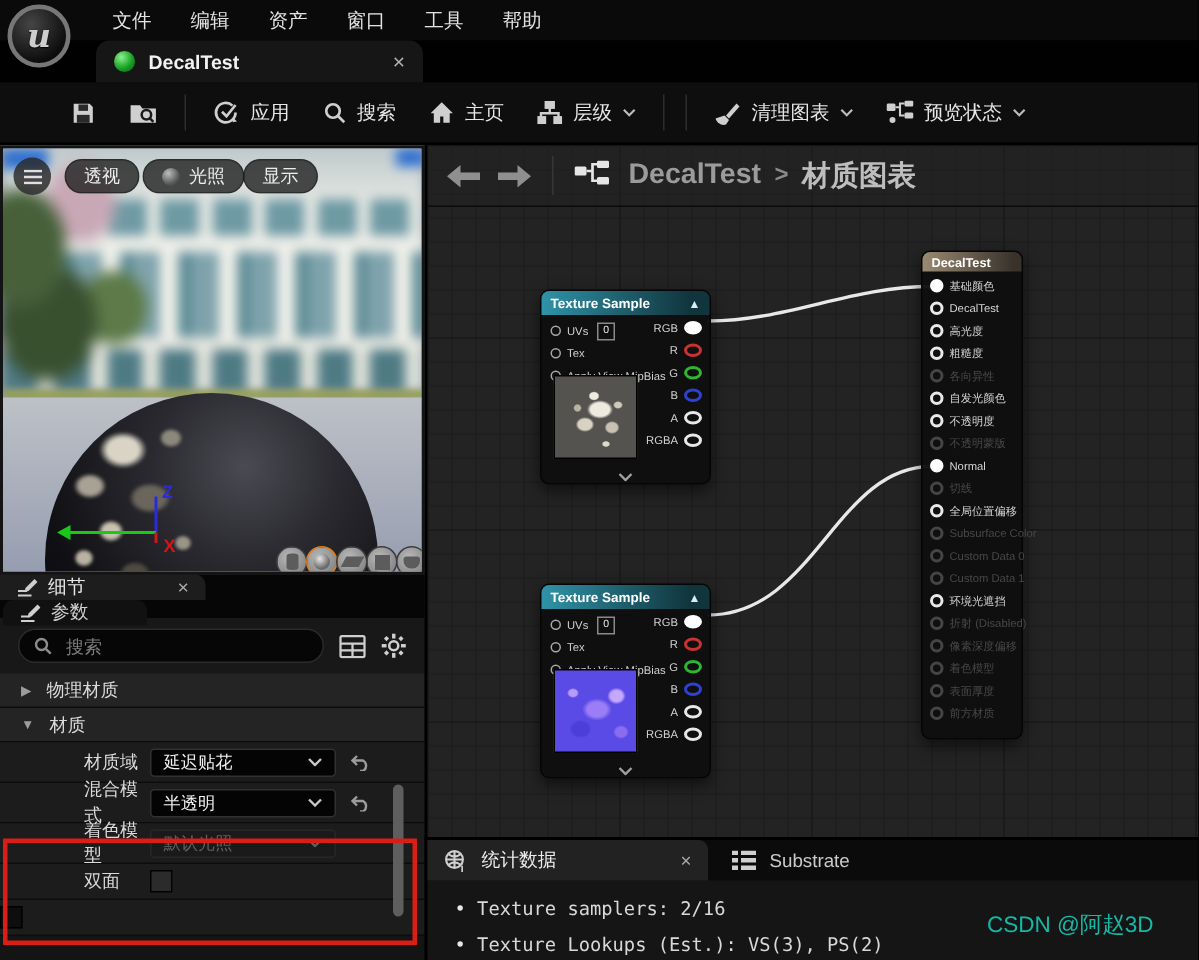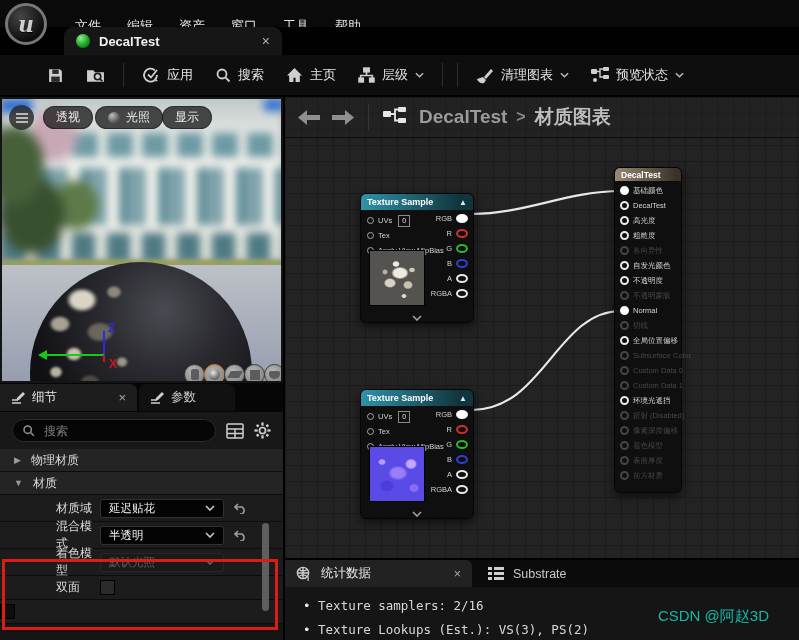--- a/index.html
+++ b/index.html
@@ -7,21 +7,21 @@
        font-family:"Liberation Sans",sans-serif;color:#ddd;}
 
   
   .menubar{position:absolute;left:0;top:0;width:799px;height:27px;background:#0a0a0a;}
   .ue-logo{position:absolute;left:5px;top:3px;width:42px;height:42px;border-radius:50%;
        background:radial-gradient(circle at 35% 28%,#454545,#0d0d0d 72%);
        border:3px solid #777;box-sizing:border-box;z-index:20;
        display:flex;align-items:center;justify-content:center;}
   .ue-logo b{font-family:"DejaVu Serif",serif;font-style:italic;font-size:22px;color:#cdcdcd;
        text-shadow:0 1px 1px #000;line-height:1;}
-  .menu{position:absolute;left:62px;top:12px;height:27px;display:flex;align-items:center;}
+  .menu{position:absolute;left:62px;top:0;height:27px;display:flex;align-items:center;}
   .menu-item{padding:0 13px;font-size:13px;color:#e2e2e2;line-height:27px;}
 
   
   .tabrow{position:absolute;left:0;top:27px;width:799px;height:28px;background:#010101;}
   .asset-tab{position:absolute;left:64px;top:0;width:218px;height:28px;background:#161616;
        border-radius:9px 9px 0 0;display:flex;align-items:center;padding:0 12px;gap:9px;box-sizing:border-box;}
   .asset-icon{width:14px;height:14px;border-radius:50%;flex:none;
        background:radial-gradient(circle at 35% 30%,#8cf08c,#17a224 55%,#0a5a12);}
   .asset-title{font-size:13px;font-weight:bold;color:#f2f2f2;flex:1;}
   .tab-close{color:#b0b0b0;font-size:14px;line-height:1;}
@@ -74,21 +74,21 @@
        display:flex;align-items:center;justify-content:center;}
   .shape-btn.sel{border-color:#e07b1a;}
   .g-cyl{width:8px;height:11px;background:#5c5c5c;border-radius:3px/2px;}
   .g-sph{width:11px;height:11px;background:radial-gradient(circle at 38% 32%,#e6e6e6,#6a6a6a 65%);border-radius:50%;}
   .g-pln{width:12px;height:7px;background:#5c5c5c;transform:skewX(-28deg);}
   .g-cub{width:10px;height:10px;background:#5c5c5c;}
   .g-tea{width:11px;height:8px;background:#5c5c5c;border-radius:2px 2px 5px 5px;}
 
   
   .details{position:absolute;left:0;top:383px;width:283px;height:257px;background:#141414;}
-  .d-tabs{position:relative;height:29px;background:#060606;display:flex;align-items:center;}
+  .d-tabs{position:relative;height:29px;background:#060606;display:flex;align-items:flex-start;flex-direction:column;}
   .d-tab{height:27px;display:flex;align-items:center;gap:7px;padding:0 11px;font-size:12.5px;color:#e8e8e8;box-sizing:border-box;}
   .d-tab.active{background:#1d1d1d;width:137px;border-radius:0 7px 0 0;}
   .d-tab.inactive{background:#111;width:96px;margin-left:2px;border-radius:7px 7px 0 0;color:#d0d0d0;}
   .d-tab .x{margin-left:auto;color:#aaa;font-size:13px;}
   .d-search-row{height:37px;background:#181818;display:flex;align-items:center;padding:0 12px;gap:10px;box-sizing:border-box;}
   .search-pill{flex:0 0 204px;height:23px;border-radius:12px;background:#060606;border:1px solid #2b2b2b;
        display:flex;align-items:center;padding:0 9px;gap:7px;box-sizing:border-box;}
   .search-pill input{background:transparent;border:0;outline:0;color:#bdbdbd;font-size:12px;width:150px;
        font-family:"Liberation Sans",sans-serif;}
   .search-pill input::placeholder{color:#7c7c7c;}

